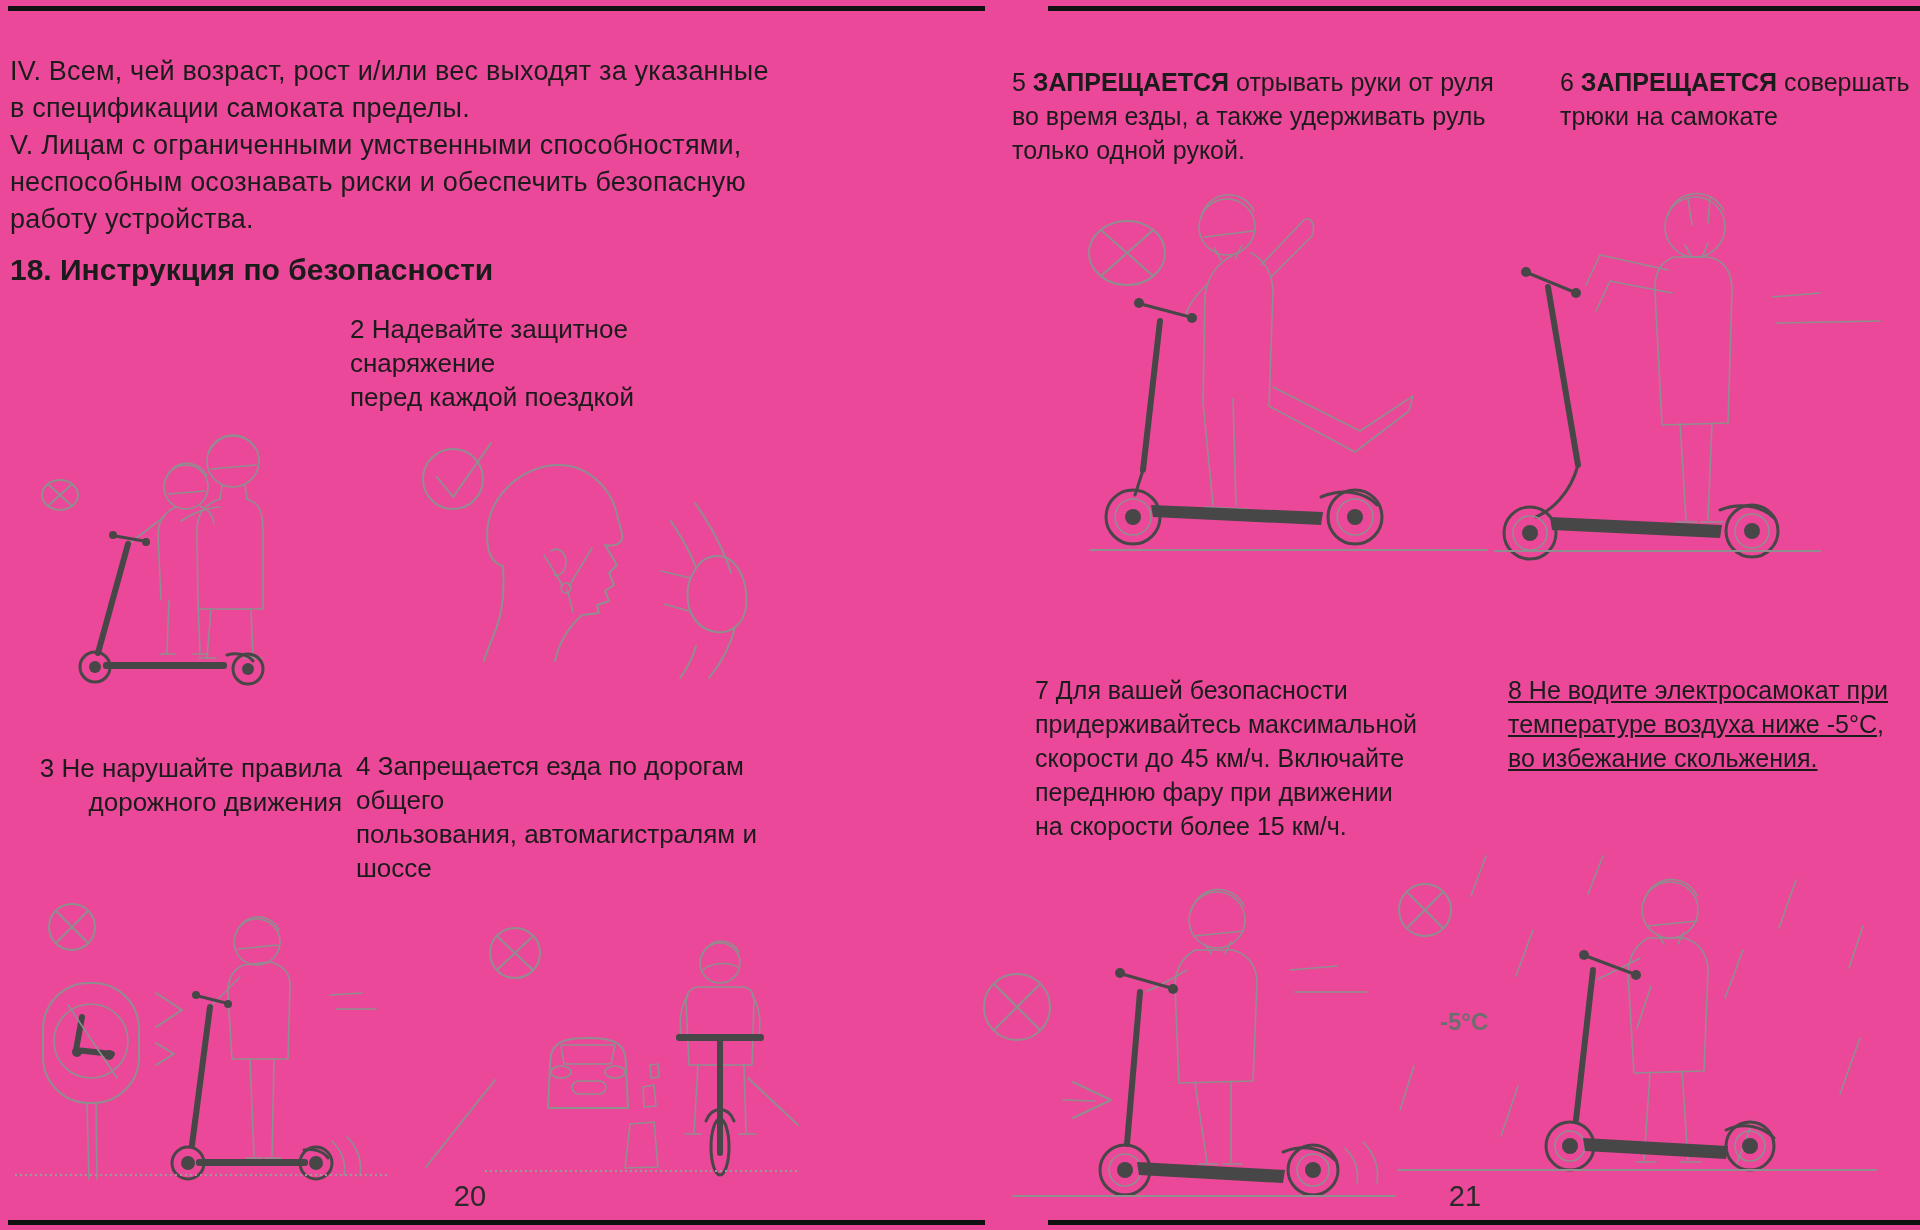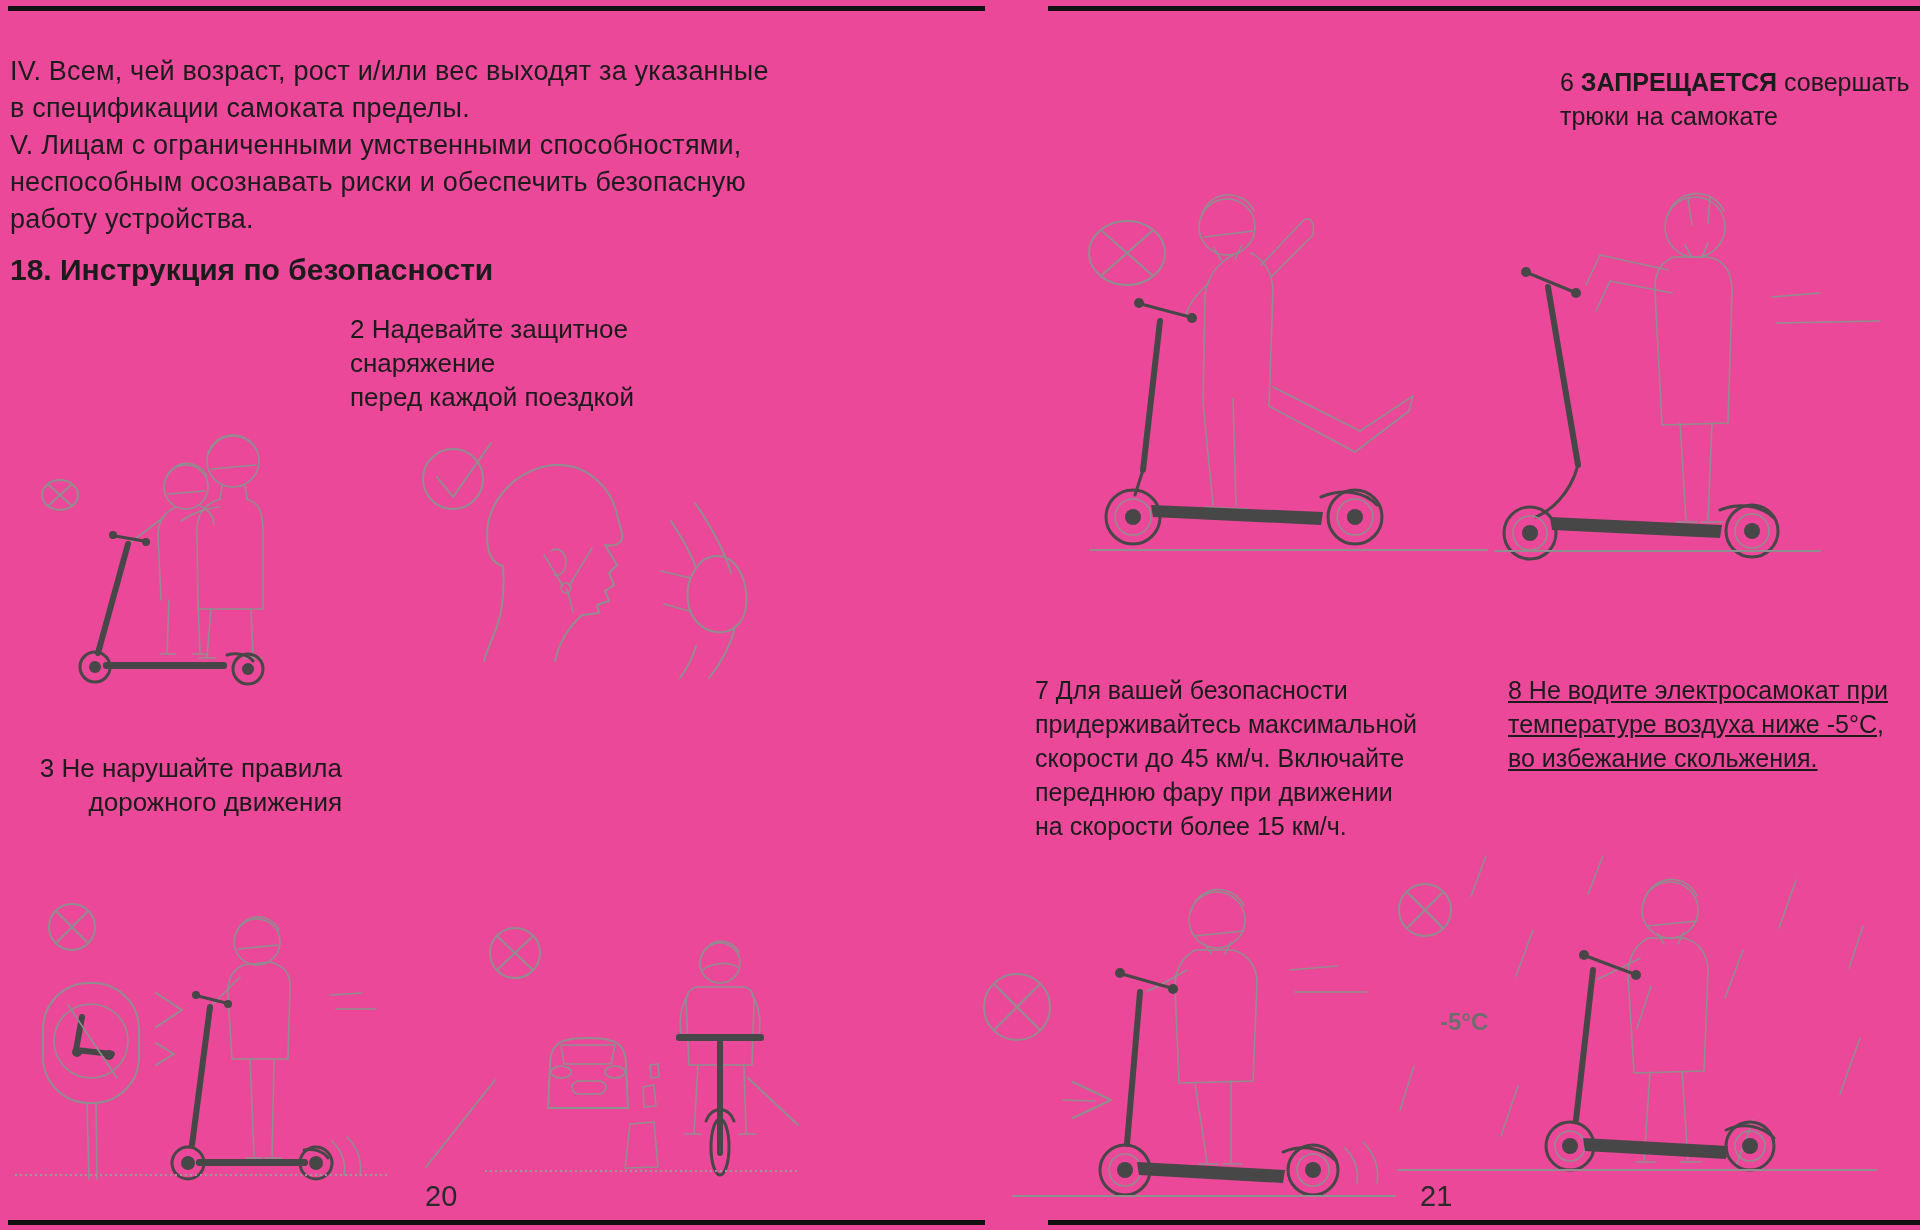--- a/index.html
+++ b/index.html
@@ -5,21 +5,21 @@
   html,body{margin:0;padding:0;background:#ffffff;}
   #canvas{position:relative;width:1920px;height:1230px;background:#ec4899;overflow:hidden;
           font-family:"Liberation Sans","DejaVu Sans",sans-serif;color:#1b1b1b;}
   .rule{position:absolute;height:5px;background:#111;}
   .intro{position:absolute;left:10px;top:26px;width:920px;font-size:27px;line-height:37px;
          white-space:pre-line;letter-spacing:0.2px;}
   .heading{position:absolute;left:10px;top:228px;font-size:30px;font-weight:bold;}
   .caption{position:absolute;font-size:26px;line-height:34px;white-space:pre-line;}
   .caption-r{position:absolute;font-size:25px;line-height:34px;white-space:pre-line;}
   .caption .b,.caption-r .b{font-weight:bold;}
-  .pagenum{position:absolute;width:90px;font-size:29px;color:#2a2a2a;}
+  .pagenum{position:absolute;width:90px;text-align:center;font-size:29px;color:#2a2a2a;}
   svg.fig{position:absolute;overflow:visible;}
   .fig .g{fill:none;stroke:#8f8f8f;stroke-width:2;stroke-linecap:round;stroke-linejoin:round;}
   .fig .g1{fill:none;stroke:#8f8f8f;stroke-width:1.6;stroke-linecap:round;stroke-linejoin:round;}
   .fig .d{fill:none;stroke:#474747;stroke-width:3;stroke-linecap:round;stroke-linejoin:round;}
   .fig .d6{fill:none;stroke:#474747;stroke-width:6;stroke-linecap:round;stroke-linejoin:round;}
   .fig .df{fill:#474747;stroke:none;}
   .fig .dot{fill:none;stroke:#9a9a9a;stroke-width:2;stroke-dasharray:2 3;}
   .fig .temp{font-size:24px;font-weight:bold;fill:#6e6e6e;font-family:"Liberation Sans",sans-serif;}
 </style>
 </head>
@@ -91,20 +91,22 @@
     <g>
       <path class="g" d="M300,88 C318,114 330,138 336,158 M276,106 C289,126 297,141 301,153"></path>
       <path class="g" d="M340,212 C336,230 326,248 314,263 M301,231 C297,245 291,255 285,263"></path>
       <path class="g" d="M302,152 C295,161 291,173 293,187 C295,203 306,215 321,217 C337,219 349,208 351,192 C353,174 348,157 338,147 C326,137 310,140 302,152 Z"></path>
       <path class="g1" d="M295,163 L266,156 M294,196 L269,189"></path>
     </g>
   </svg>
 
   <p class="caption" style="left:12px;top:725px;width:330px;text-align:right;"><span>3 </span><span class="b"></span><span>Не нарушайте правила
 дорожного движения</span></p>
+  <p class="caption" style="left:356px;top:723px;width:430px;"><span>4 </span><span class="b"></span><span>Запрещается езда по дорогам общего
+пользования, автомагистралям и шоссе</span></p>
 
   <svg class="fig" style="left:10px;top:845px;" width="385" height="345" viewBox="0 0 385 345">
     <g>
       <circle class="g" cx="62" cy="82" r="23"></circle>
       <path class="g" d="M46,66 L78,98 M78,66 L46,98"></path>
     </g>
     <g>
       <rect class="g" x="33" y="138" width="96" height="120" rx="46"></rect>
       <circle class="g1" cx="81" cy="196" r="37"></circle>
       <path class="d" d="M72,172 L66,205 L102,209" style="stroke-width:6"></path>
@@ -169,20 +171,23 @@
       <rect class="df" x="276" y="159" width="88" height="7" rx="3"></rect>
       <path class="d6" d="M320,166 L320,278"></path>
       <path class="d" d="M306,246 a15,18 0 0 1 28,0"></path>
       <ellipse class="d" cx="320" cy="272" rx="9" ry="28"></ellipse>
     </g>
     <path class="dot" d="M85,296 L398,296"></path>
   </svg>
 
   <div class="pagenum" style="left:425px;top:1180px;">20</div>
 
+  <p class="caption-r" style="left:1012px;top:40px;width:520px;"><span>5 </span><span class="b">ЗАПРЕЩАЕТСЯ</span><span> отрывать руки от руля
+во время езды, а также удерживать руль
+только одной рукой.</span></p>
   <p class="caption-r" style="left:1560px;top:40px;width:360px;"><span>6 </span><span class="b">ЗАПРЕЩАЕТСЯ</span><span> совершать
 трюки на самокате</span></p>
 
   <svg class="fig" style="left:1055px;top:165px;" width="445" height="425" viewBox="0 0 445 425">
     <g>
       <ellipse class="g" cx="72" cy="88" rx="38" ry="32"></ellipse>
       <path class="g" d="M47,66 L97,110 M97,66 L47,110"></path>
     </g>
     <g>
       <circle class="g1" cx="172" cy="62" r="28"></circle>

